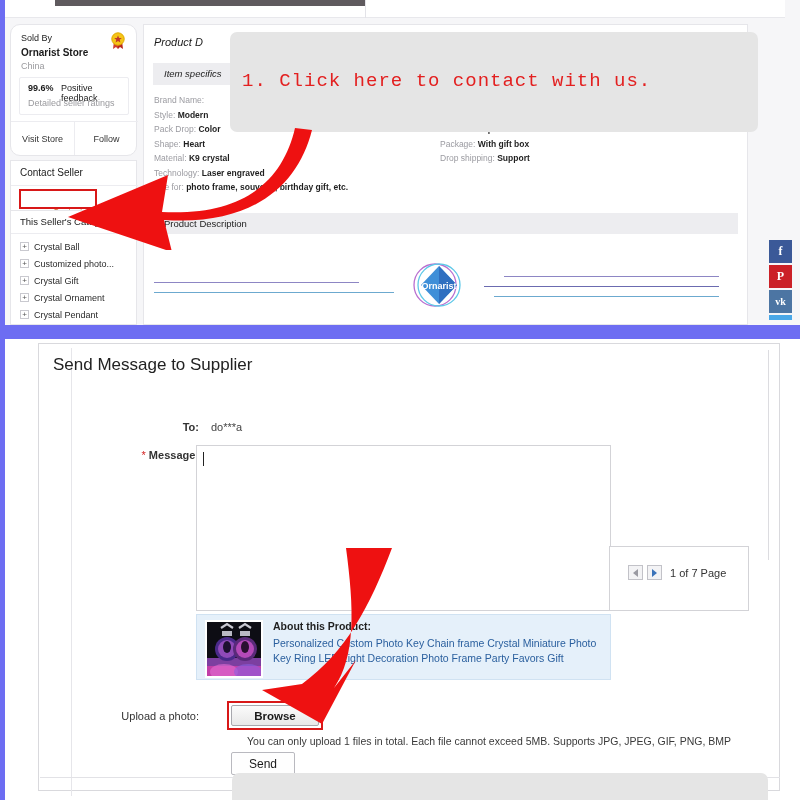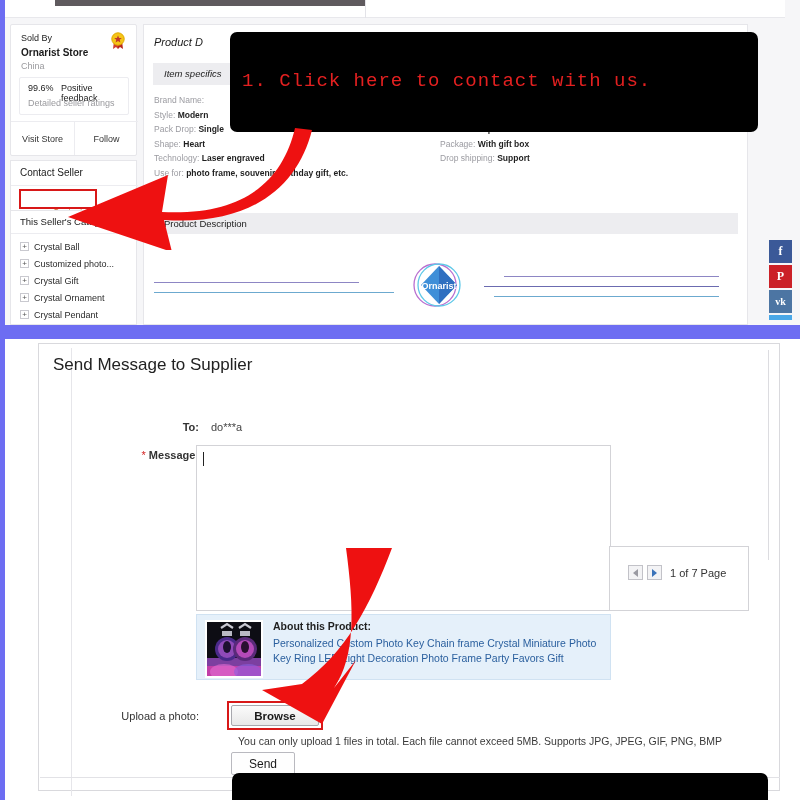--- a/index.html
+++ b/index.html
@@ -28,33 +28,33 @@
     position:absolute; left:50px; top:0; width:310px; height:6px;
     background:#5f5a5e;
   }
   .top-strip-divider {
     position:absolute; left:360px; top:0; width:1px; height:18px; background:#e3e3e8;
   }
 
   
   .seller-card {
     position:absolute; left:10px; top:24px; width:127px; height:132px;
-    background:#fff; border:1px solid #e6e6ea; border-radius:2px;
+    background:#fff; border:1px solid #e6e6ea; border-radius:10px;
   }
   .sold-by { position:absolute; left:10px; top:8px; font-size:9px; color:#222; }
   .store-name { position:absolute; left:10px; top:22px; font-size:10px; font-weight:bold; color:#1a1a1a; }
   .store-country { position:absolute; left:10px; top:36px; font-size:9px; color:#9a9a9e; }
   .badge-medal {
     position:absolute; right:9px; top:7px; width:18px; height:18px;
   }
   .fb-box {
     position:absolute; left:8px; top:52px; width:110px; height:38px;
     border:1px solid #ececf0; border-radius:2px; background:#fff;
   }
-  .fb-pct { position:absolute; left:8px; top:5px; font-size:9px; font-weight:normal; color:#1a1a1a; }
+  .fb-pct { position:absolute; left:8px; top:5px; font-size:9px; font-weight:bold; color:#1a1a1a; }
   .fb-label { position:absolute; left:41px; top:5px; font-size:9px; color:#1a1a1a; }
   .fb-detail { position:absolute; left:8px; top:20px; font-size:9px; color:#9a9a9e; }
   .seller-actions {
     position:absolute; left:0; bottom:0; width:127px; height:34px;
     border-top:1px solid #ececf0; display:flex;
   }
   .seller-actions > div {
     flex:1; display:flex; align-items:center; justify-content:center;
     font-size:9px; color:#333;
   }
@@ -197,34 +197,34 @@
   .browse-outline {
     position:absolute; left:188px; top:357px; width:96px; height:29px; border:2px solid #d81818;
   }
   .browse-btn {
     position:absolute; left:192px; top:361px; width:88px; height:21px;
     background:linear-gradient(to bottom,#fbfbfb,#e8e8e8);
     border:1px solid #a8a8ae; border-radius:2px;
     font-size:11.5px; font-weight:bold; color:#1a1a1a;
     display:flex; align-items:center; justify-content:center;
   }
-  .upload-hint { position:absolute; left:199px; top:391px; font-size:10.5px; color:#3a3a3a; }
+  .upload-hint { position:absolute; left:208px; top:391px; font-size:10.5px; color:#3a3a3a; }
   .send-btn {
     position:absolute; left:192px; top:408px; width:64px; height:23px;
     background:#fefefe; border:1px solid #b9b9bf; border-radius:2px;
     font-size:12px; color:#1a1a1a;
     display:flex; align-items:center; justify-content:center;
   }
   .form-footline { position:absolute; left:1px; bottom:12px; width:740px; height:1px; background:#e2e2e6; }
   .panel-inner-left { position:absolute; left:32px; top:4px; width:1px; height:448px; background:#e6e6ea; }
   .panel-inner-right { position:absolute; right:10px; top:6px; width:1px; height:210px; background:#dcdce0; }
 
   
   .callout {
-    position:absolute; background:#000000; border-radius:7px;
+    position:absolute; background:#e5e5e5; border-radius:7px;
     color:#e32020; font-family:"Liberation Mono", monospace;
     letter-spacing:1px;
   }
   #callout1 {
     left:230px; top:32px; width:528px; height:100px;
     font-size:19px; padding:38px 0 0 12px;
   }
   #callout2 {
     left:232px; top:434px; width:536px; height:122px;
     font-size:19px; padding:26px 0 0 14px; line-height:40px;
@@ -308,22 +308,23 @@
 
     <div class="prod-panel">
       <div class="prod-title">Product D</div>
       <div class="spec-tab">
         <span>Item specifics</span>
       </div>
 
       <div class="spec-col spec-left">
         <div><span>Brand Name:</span> <b></b></div>
         <div><span>Style:</span> <b>Modern</b></div>
-        <div><span>Pack Drop:</span> <b>Single</b></div>
+        <div><span>Pack Drop:</span> <b>Color</b></div>
         <div><span>Shape:</span> <b>Heart</b></div>
+        <div><span>Material:</span> <b>K9 crystal</b></div>
         <div><span>Technology:</span> <b>Laser engraved</b></div>
         <div><span>Use for:</span> <b>photo frame, souvenir, birthday gift, etc.</b></div>
       </div>
 
       <div class="spec-col spec-right">
         <div><span>Type:</span> <b>Photo frame</b></div>
         <div><span>with picture card:</span> <b>Yes</b></div>
         <div><span>Color:</span> <b>Transparent and white</b></div>
         <div><span>Package:</span> <b>With gift box</b></div>
         <div><span>Drop shipping:</span> <b>Support</b></div>

